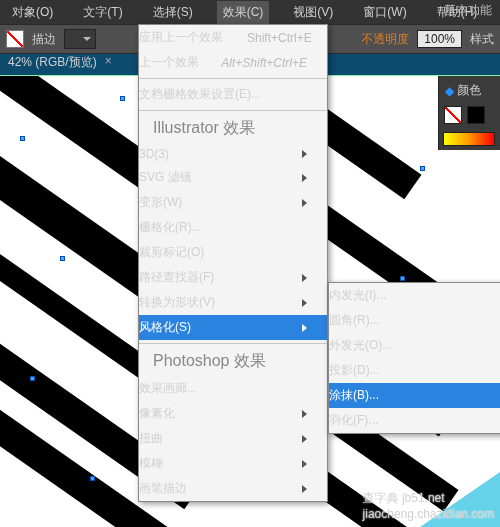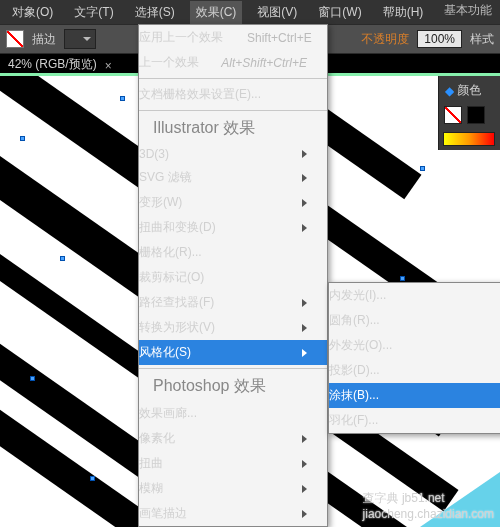--- a/index.html
+++ b/index.html
@@ -1,27 +1,27 @@
 <!DOCTYPE html>
 <html><head>
 <meta charset="utf-8">
 <style>
 *{box-sizing:border-box;margin:0;padding:0;font-family:"Microsoft YaHei",sans-serif;font-size:12px;color:#d0d0d0;user-select:none}
 body{background:#4b4b4b;width:500px;height:527px;overflow:hidden;position:relative}
-.menubar{background:#333;height:24px;display:flex;align-items:center;padding:0 6px;gap:9px}
+.menubar{background:#333;height:24px;display:flex;align-items:center;padding:0 6px;gap:18px}
 .menubar .mitem{padding:3px 6px;cursor:default}
 .right-area{position:absolute;right:8px;top:2px;color:#bbb}
 .toolbar{background:#4f4f4f;height:30px;border-top:1px solid #2a2a2a;border-bottom:1px solid #2a2a2a;display:flex;align-items:center;padding:0 6px;gap:8px}
 .swatch{width:18px;height:18px;background:#fff;border:1px solid #777;position:relative}
 .swatch::after{content:"";position:absolute;left:0;top:0;right:0;bottom:0;background:linear-gradient(45deg,transparent 45%,red 45%,red 55%,transparent 55%)}
 .dd{background:#3a3a3a;border:1px solid #222;height:20px;display:flex;align-items:center;padding:0 4px;gap:4px}
 .dd .arrow{width:0;height:0;border-left:4px solid transparent;border-right:4px solid transparent;border-top:4px solid #bbb}
 .opacity-label{color:#d97f2a;margin-left:auto}
 .pctbox{background:#e8e8e8;color:#222;padding:1px 6px;border:1px solid #222}
-.tabbar{background:#000000;height:22px;display:flex;align-items:flex-end;padding:0 8px;border-bottom:3px solid #86efac}
+.tabbar{background:#0c4a6e;height:22px;display:flex;align-items:flex-start;padding:0 8px;border-bottom:1px solid #86efac}
 .tabbar .x{margin-left:8px;color:#aaa}
 .canvas{position:absolute;left:0;top:76px;right:0;bottom:0;background:#fff;overflow:hidden}
 .stripe{position:absolute;background:#000;transform:rotate(35deg)}
 .handle{position:absolute;width:5px;height:5px;background:#4aa3ff;border:1px solid #0050b0}
 .menu{position:absolute;background:#f4f4f4;border:1px solid #888;box-shadow:2px 2px 6px rgba(0,0,0,.4);color:#222;min-width:180px}
 .menu .row{padding:4px 20px 4px 0;display:flex;justify-content:space-between;align-items:center;white-space:nowrap;color:#222}
 .menu .row.disabled{color:#999}
 .menu .row.hi{background:#2b83e0;color:#fff}
 .menu .row.hi *{color:#fff}
 .menu .sep{height:1px;background:#c8c8c8;margin:3px 0}
@@ -128,24 +128,20 @@
     </div>
     <div class="row">
       <span>SVG 滤镜</span>
       <span class="sub-arrow"></span>
     </div>
     <div class="row">
       <span>变形(W)</span>
       <span class="sub-arrow"></span>
     </div>
     <div class="row">
-      <span>扭曲和变换(D)</span>
-      <span class="sub-arrow"></span>
-    </div>
-    <div class="row">
       <span>栅格化(R)...</span>
     </div>
     <div class="row">
       <span>裁剪标记(O)</span>
     </div>
     <div class="row">
       <span>路径查找器(F)</span>
       <span class="sub-arrow"></span>
     </div>
     <div class="row">

